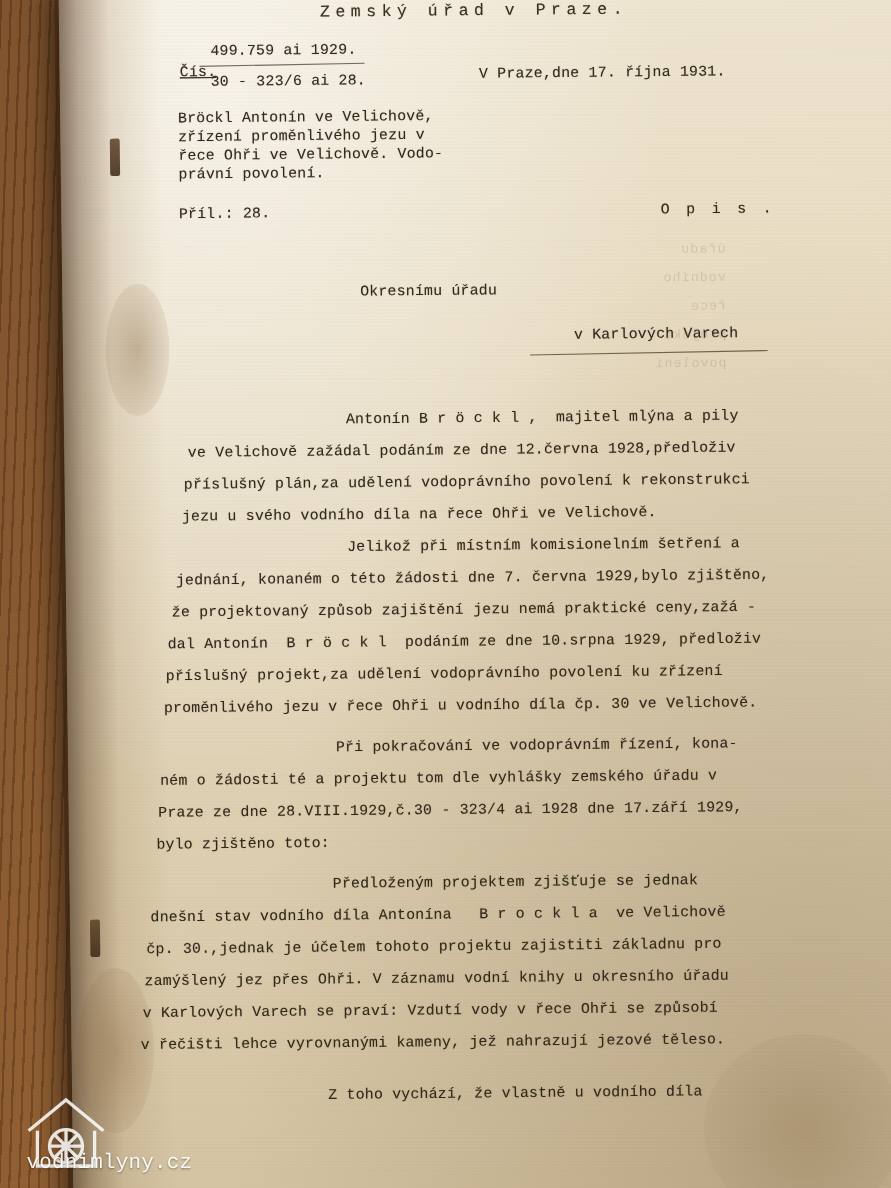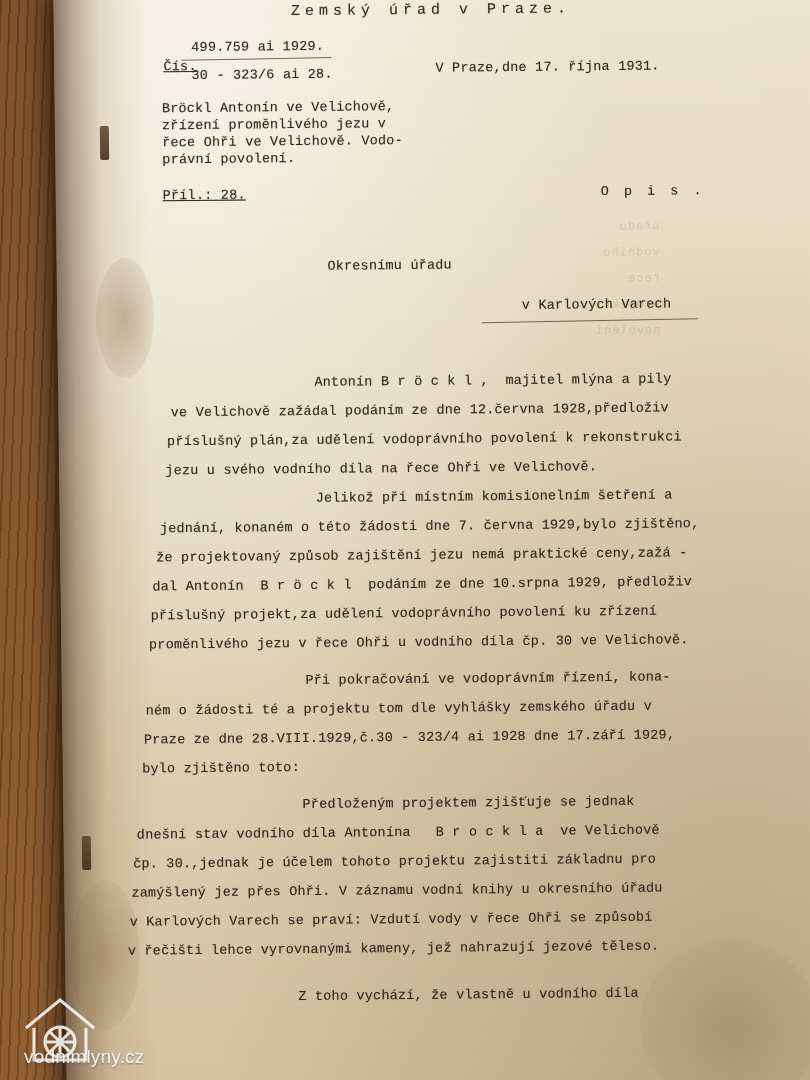--- a/index.html
+++ b/index.html
@@ -142,21 +142,21 @@
     left: 8px;
     bottom: 10px;
     width: 210px;
     height: 86px;
     opacity: 0.92;
   }
   .wm-text {
     position: absolute;
     left: 24px;
     bottom: 12px;
-    font-family: Liberation Sans, sans-serif;
+    font-family: Liberation Mono, monospace;
     font-size: 19px;
     color: #ffffff;
     opacity: 0.92;
     letter-spacing: 0.2px;
     text-shadow: 0 1px 2px rgba(0,0,0,0.45);
     text-align: right;
   }
 </style>
 </head>
 <body>
@@ -188,21 +188,21 @@
     <div class="t" style="left:196px; top:66px;">30 - 323/6 ai 28.</div>
     <div class="rule" style="left:186px; top:57px; width:150px;"></div>
 
     <div class="t" style="left:440px; top:61px;">V Praze,dne 17. října 1931.</div>
 
     <div class="t" style="left:166px; top:99px;">Bröckl Antonín ve Velichově,</div>
     <div class="t" style="left:166px; top:116px;">zřízení proměnlivého jezu v</div>
     <div class="t" style="left:166px; top:133px;">řece Ohři ve Velichově. Vodo-</div>
     <div class="t" style="left:166px; top:150px;">právní povolení.</div>
 
-    <div class="t" style="left:166px; top:186px;text-decoration:underline;">Příl.: 28.</div>
+    <div class="t" style="left:166px; top:186px;">Příl.: 28.</div>
     <div class="t sp" style="left:604px; top:186px;">O p i s .</div>
 
     <div class="t" style="left:330px; top:258px;">Okresnímu úřadu</div>
     <div class="t" style="left:524px; top:299px;">v Karlových Varech</div>
     <div class="rule" style="left:484px; top:322px; width:216px;"></div>
 
     <div class="t body-line" style="left:316px; top:374px;">Antonín B r ö c k l ,  majitel mlýna a pily</div>
     <div class="t body-line" style="left:172px; top:403px;">ve Velichově zažádal podáním ze dne 12.června 1928,předloživ</div>
     <div class="t body-line" style="left:168px; top:432px;">příslušný plán,za udělení vodoprávního povolení k rekonstrukci</div>
     <div class="t body-line" style="left:166px; top:461px;">jezu u svého vodního díla na řece Ohři ve Velichově.</div>

